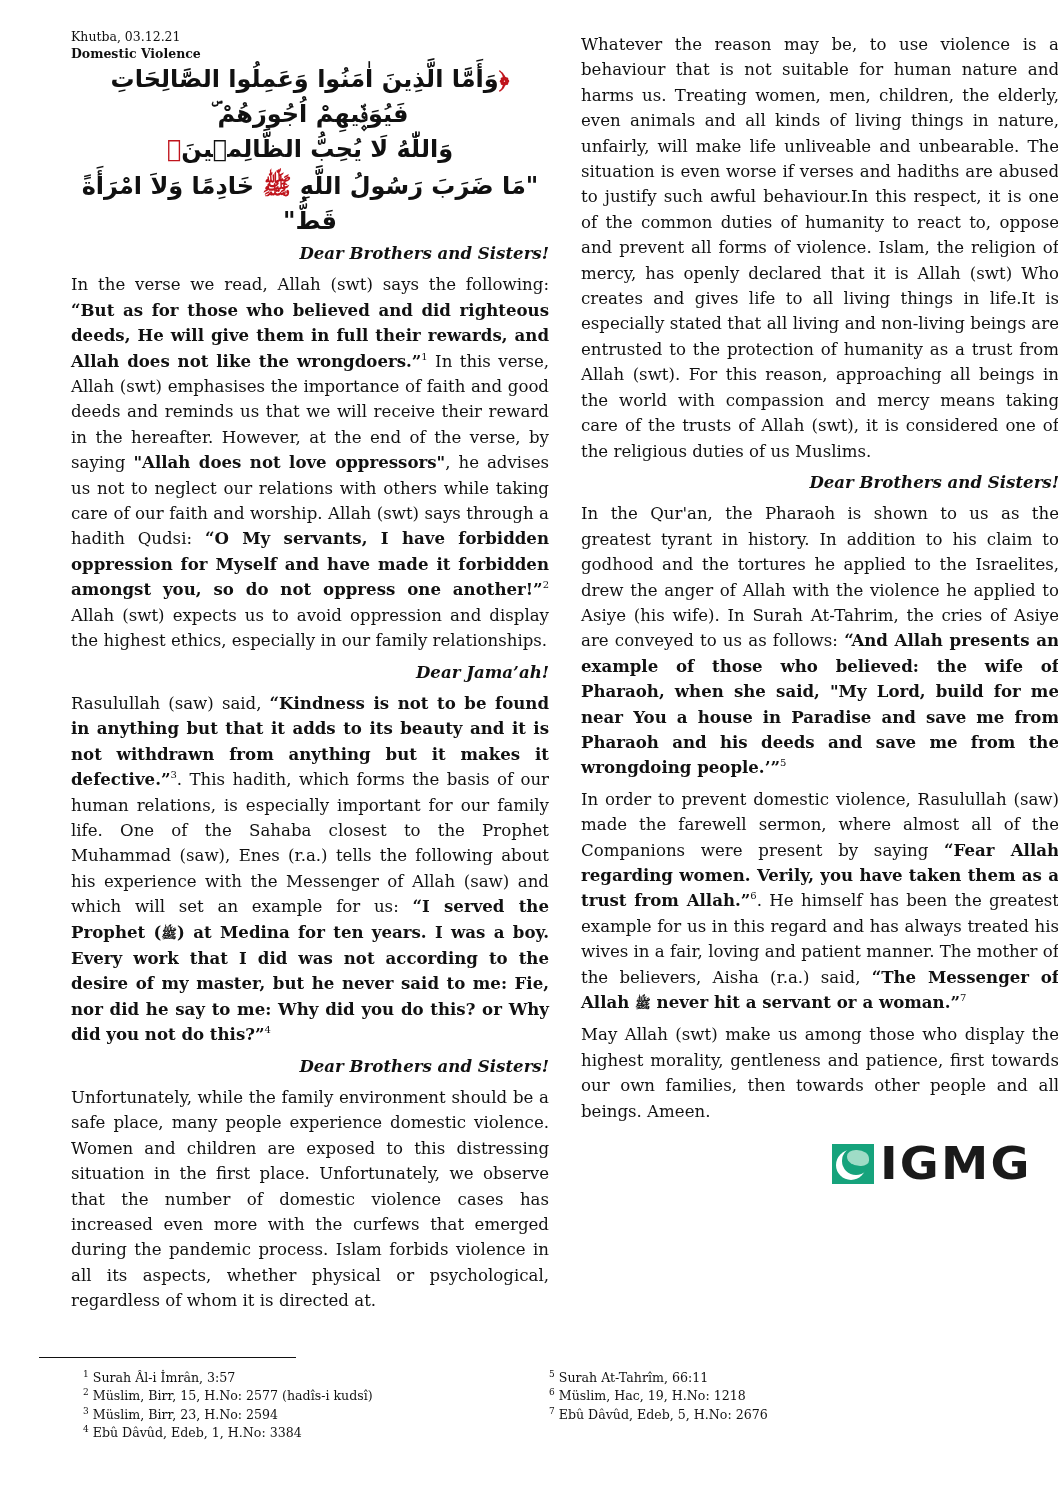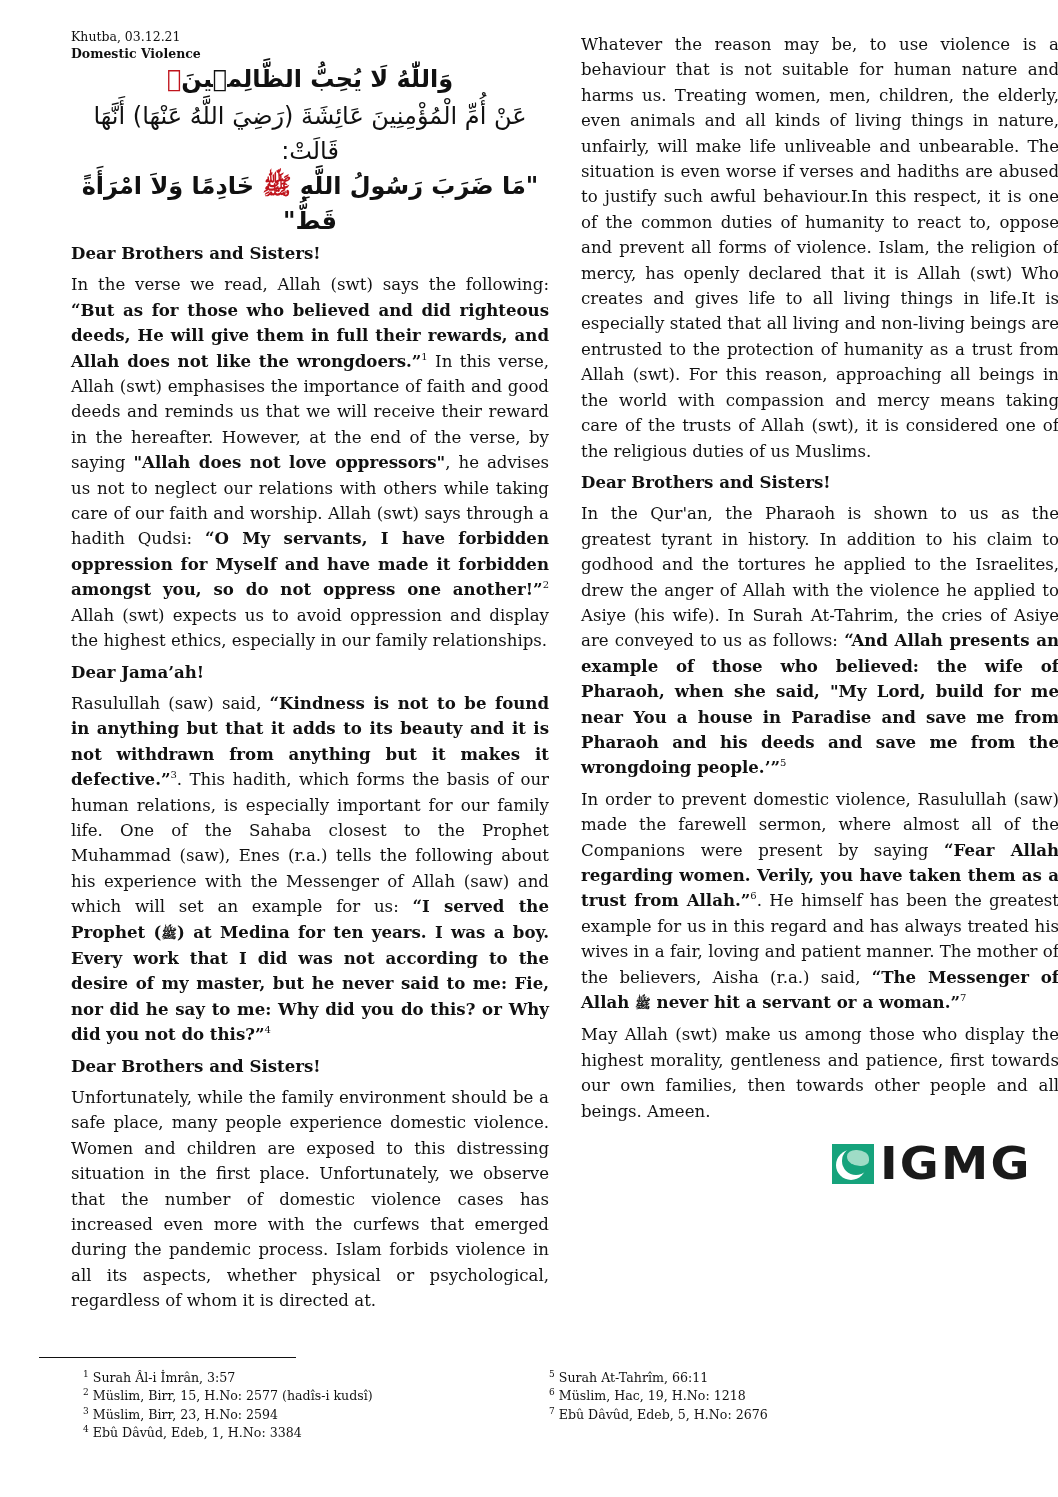--- a/index.html
+++ b/index.html
@@ -19,21 +19,21 @@
     .meta { font-size: 12.5px; line-height: 17px; text-align: left; }
     .meta .title { font-weight: bold; }
     .arabic {
       direction: rtl; text-align: center;
       font-family: "DejaVu Sans", sans-serif; font-weight: bold;
       font-size: 24px; line-height: 35px;
       margin: 0;
     }
     .arabic .red { color: #c0141c; }
     .arabic .hadith-intro { font-weight: normal; }
-    .heading { font-weight: bold; margin: 0 0 6px 0; text-align: left; }
+    .heading { font-weight: bold; margin: 0 0 6px 0; text-align: right; font-style: italic; }
     p { margin: 0 0 6px 0; }
     b { font-weight: bold; }
     sup { font-size: 10px; line-height: 0; vertical-align: super; }
     .salawat { font-size: 13px; }
     .footnote-rule {
       position: absolute; left: 39px; top: 1357px; width: 257px; height: 0;
       border-top: 1.5px solid #111;
     }
     .footnotes {
       position: absolute; top: 1369px; font-size: 12.6px; line-height: 18.3px;
@@ -70,26 +70,29 @@
 <body>
 
 <div class="col col-left">
   <div class="meta">
     <div>Khutba, 03.12.21</div>
     <div class="title">Domestic Violence</div>
   </div>
 
   <div class="arabic">
     <div>
+      <span class="red">﴿</span><span>وَأَمَّا الَّذِينَ اٰمَنُوا وَعَمِلُوا الصَّالِحَاتِ فَيُوَفّ۪يهِمْ اُجُورَهُمْ</span>
+      <span class="red">ۜ</span>
+    </div>
+    <div>
       <span>وَاللّٰهُ لَا يُحِبُّ الظَّالِم۪ينَ</span><span class="red">﴾</span>
     </div>
   </div>
 
   <div class="arabic" style="margin-top:2px;">
-    <div class="hadith-intro">عَنْ أُمِّ الْمُؤْمِنِينَ عَائِشَةَ (رَضِيَ اللَّهُ عَنْهَا) أَنَّهَا قَالَتْ:</div>
     <div>
       <span>"مَا ضَرَبَ رَسُولُ اللَّهِ</span>
       <span class="red">ﷺ</span>
       <span>خَادِمًا وَلاَ امْرَأَةً قَطُّ"</span>
     </div>
   </div>
 
   <div class="heading" style="margin-top:2px;">Dear Brothers and Sisters!</div>
 
   <p>

